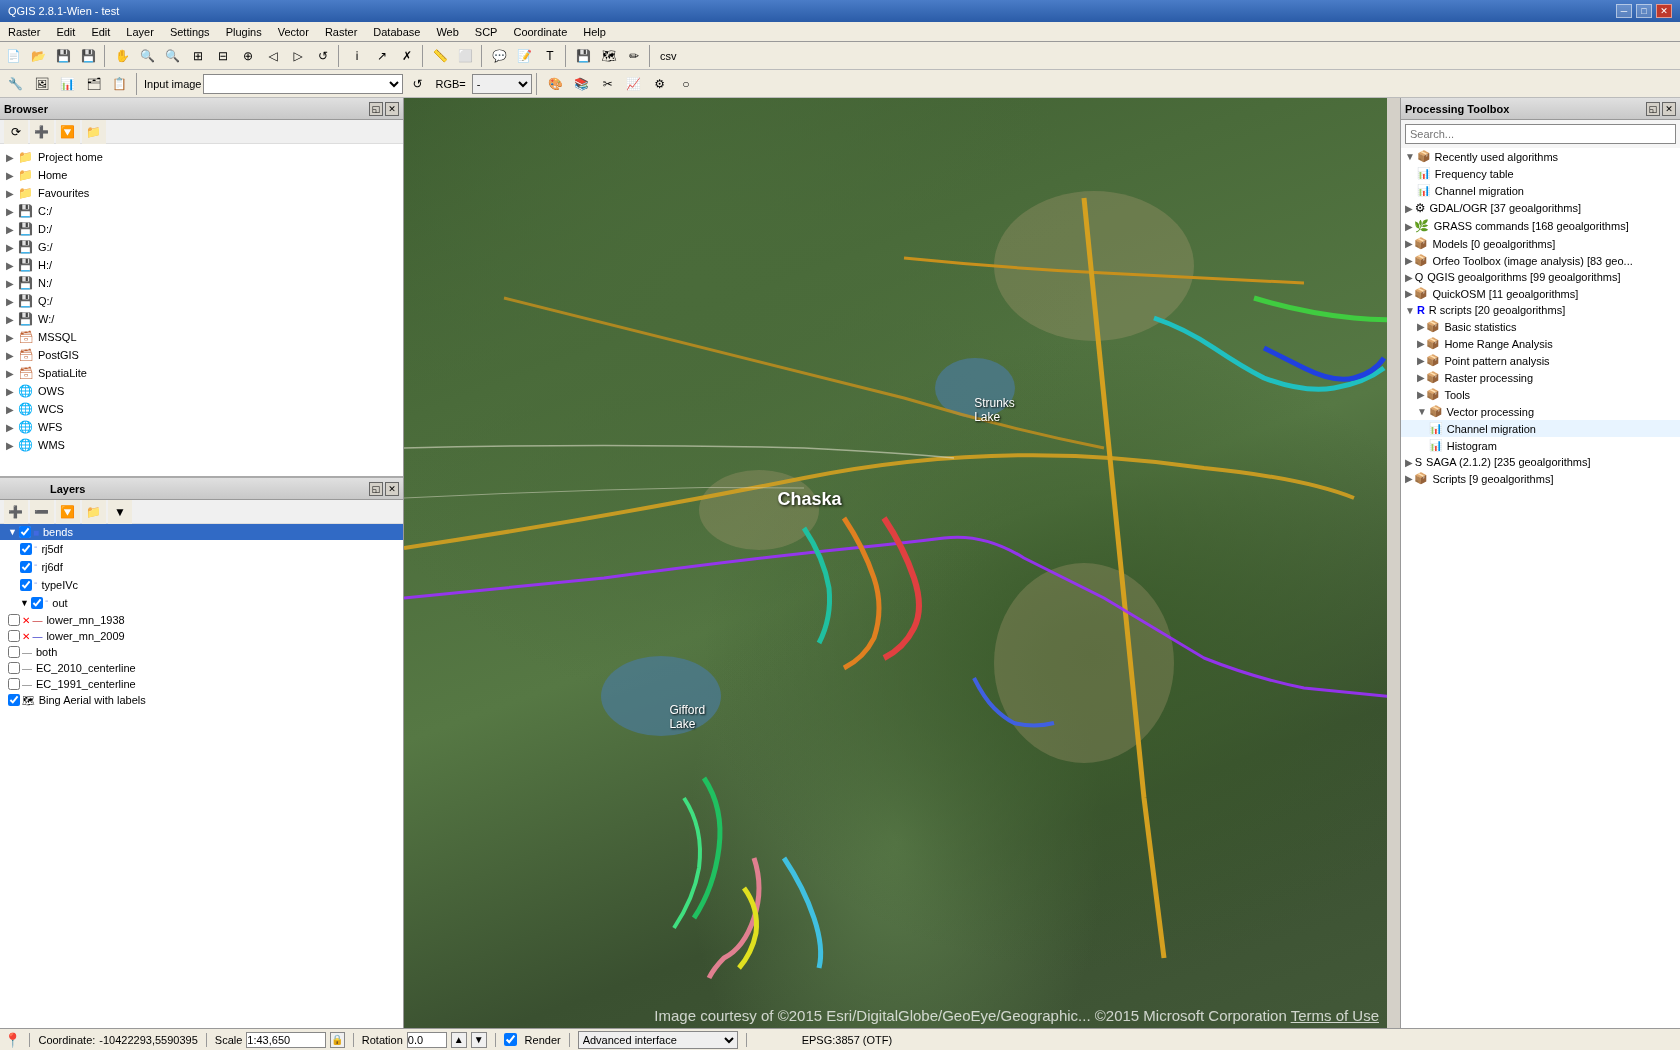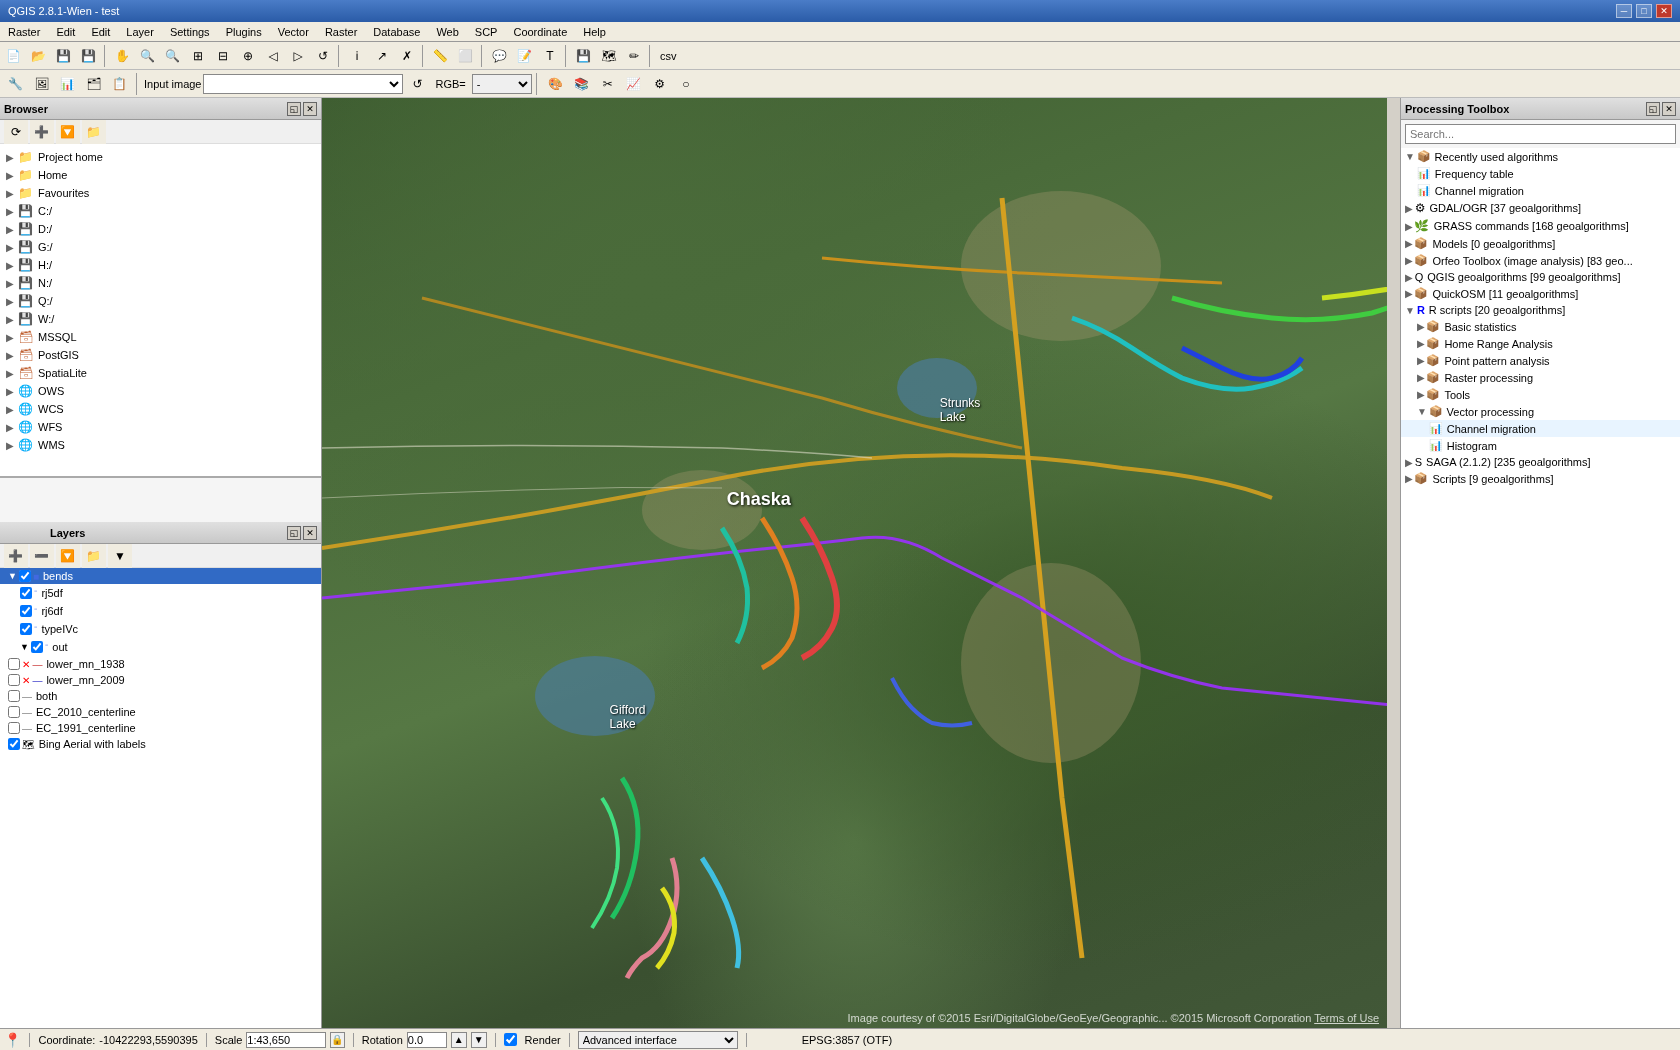--- a/index.html
+++ b/index.html
@@ -77,26 +77,25 @@
     #rgb-select { width: 60px; height: 20px; font-size: 11px; border: 1px solid #888; }
     
     
     #main-layout {
       display: flex;
       height: calc(1050px - 22px - 20px - 28px - 28px - 22px);
     }
     
     
     #left-panel {
-      width: 322px;
+      width: 404px;
       display: flex;
       flex-direction: column;
       border-right: 1px solid #999;
       background: #f5f5f5;
-      gap: 44px;
     }
     
     
     #browser-panel {
       height: 380px;
       border-bottom: 2px solid #aaa;
       display: flex;
       flex-direction: column;
     }
     #browser-header {
@@ -700,21 +699,21 @@
       <path d="M 570 580 Q 580 600 590 610 Q 600 620 610 625 Q 630 630 650 625" stroke="#4060e0" stroke-width="4" fill="none"></path>
 
       <path d="M 0 350 Q 200 345 400 350 Q 500 355 550 360" stroke="rgba(220,220,200,0.6)" stroke-width="1.5" fill="none"></path>
       <path d="M 0 400 Q 100 395 200 392 Q 300 388 400 390" stroke="rgba(220,220,200,0.5)" stroke-width="1" fill="none"></path>
     </svg>
 
     <div class="chaska-label">Chaska</div>
     <div class="gifford-label">Gifford<br>Lake</div>
     <div class="strunks-label">Strunks<br>Lake</div>
 
-    <div style="position:absolute;bottom:4px;right:8px;color:rgba(255,255,255,0.75);font-size:11px;text-align:right;">
+    <div style="position:absolute;bottom:4px;right:8px;color:rgba(255,255,255,0.75);font-size:15px;text-align:right;">
       Image courtesy of ©2015 Esri/DigitalGlobe/GeoEye/Geographic... ©2015 Microsoft Corporation
       <span style="text-decoration:underline;cursor:pointer;">Terms of Use</span>
     </div>
   </div>
 
   <div id="right-panel">
     <div id="proc-header">
       <span style="font-size:11px;font-weight:bold;">Processing Toolbox</span>
       <div class="panel-controls">
         <div class="panel-btn">◱</div>

